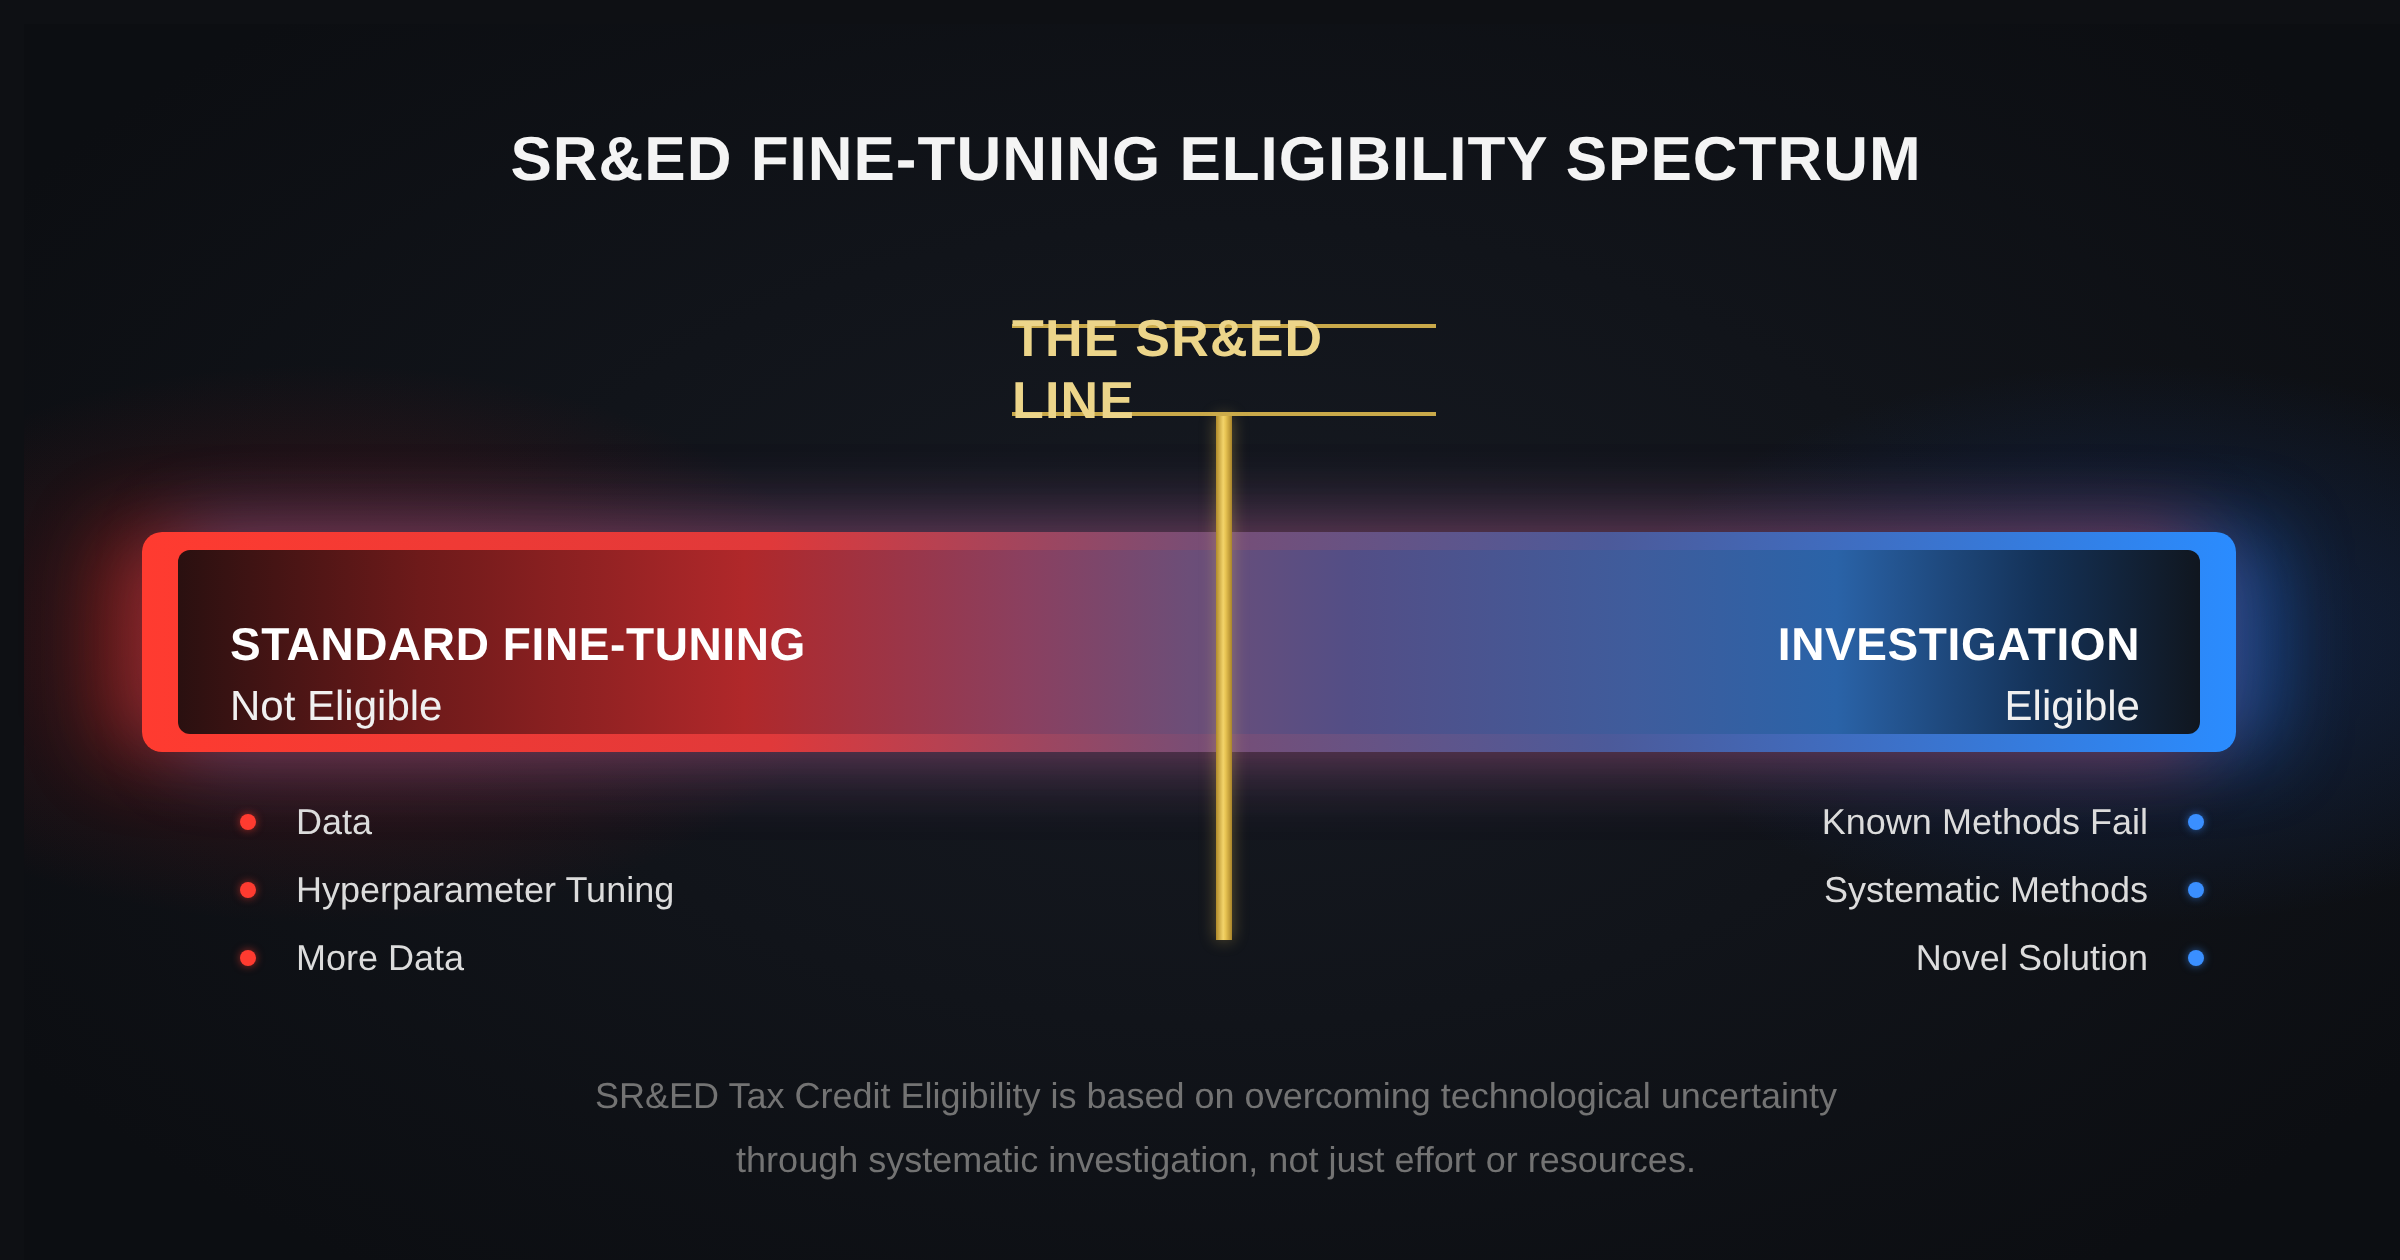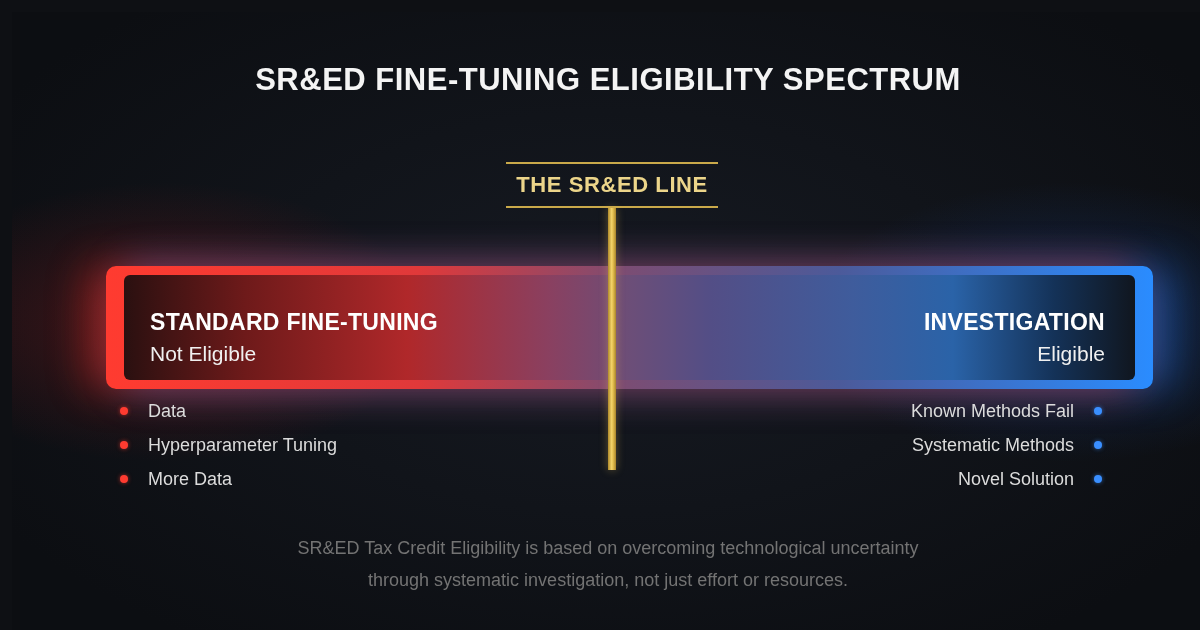--- a/index.html
+++ b/index.html
@@ -23,26 +23,26 @@
       text-align: center;
       font-size: 31px; font-weight: 700; letter-spacing: 0.5px;
       color: #f4f4f4;
     }
     
     .line-label {
       position: absolute; left: 494px; top: 150px; width: 212px; height: 46px;
       border-top: 2px solid #c9a94a;
       border-bottom: 2px solid #c9a94a;
       display: flex; align-items: center; justify-content: center;
-      font-size: 22px; font-weight: 700; letter-spacing: 0.6px;
+      font-size: 26px; font-weight: 700; letter-spacing: 0.6px;
       color: #ecd58a;
     }
     
     .spectrum {
-      position: absolute; left: 94px; top: 254px; width: 1047px; height: 123px;
+      position: absolute; left: 59px; top: 254px; width: 1047px; height: 110px;
       border-radius: 10px;
       background: linear-gradient(90deg, #ff3b30 0%, #e0393a 30%, #7a4d74 50%, #4c5a9a 70%, #2a8cff 100%);
       box-shadow:
         -18px 0 40px rgba(255,50,40,0.45),
         18px 0 40px rgba(40,130,255,0.45);
     }
     .spectrum-inner {
       position: absolute; left: 14px; top: 5px; right: 14px; bottom: 5px;
       border-radius: 6px;
       background: linear-gradient(90deg,

